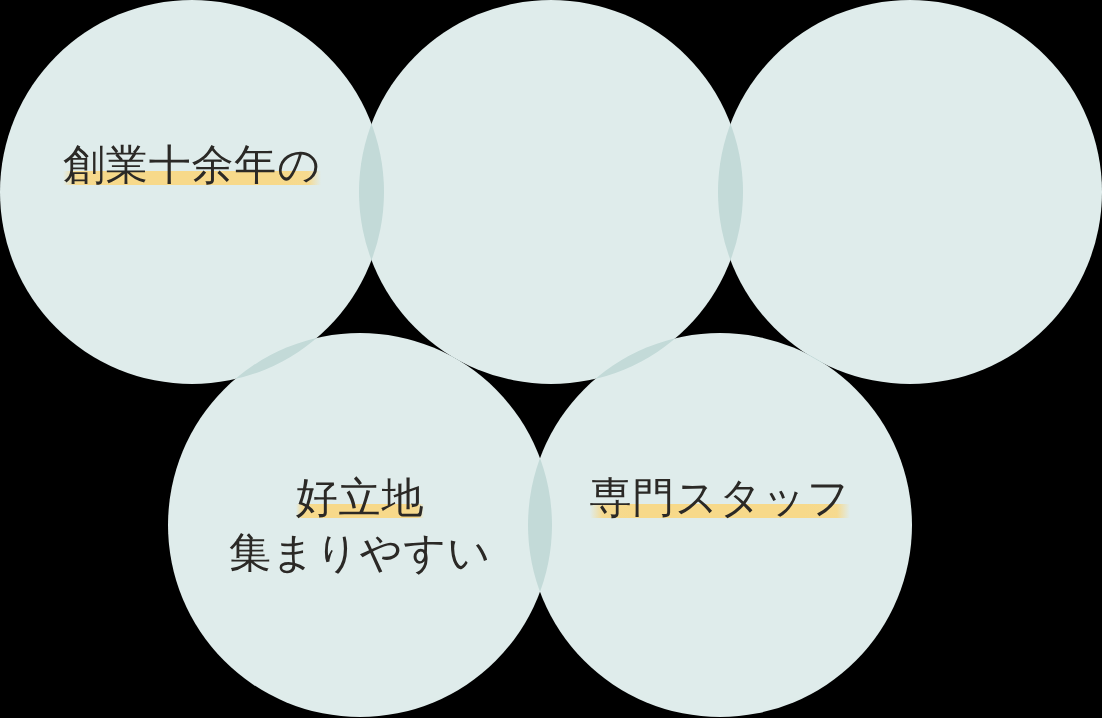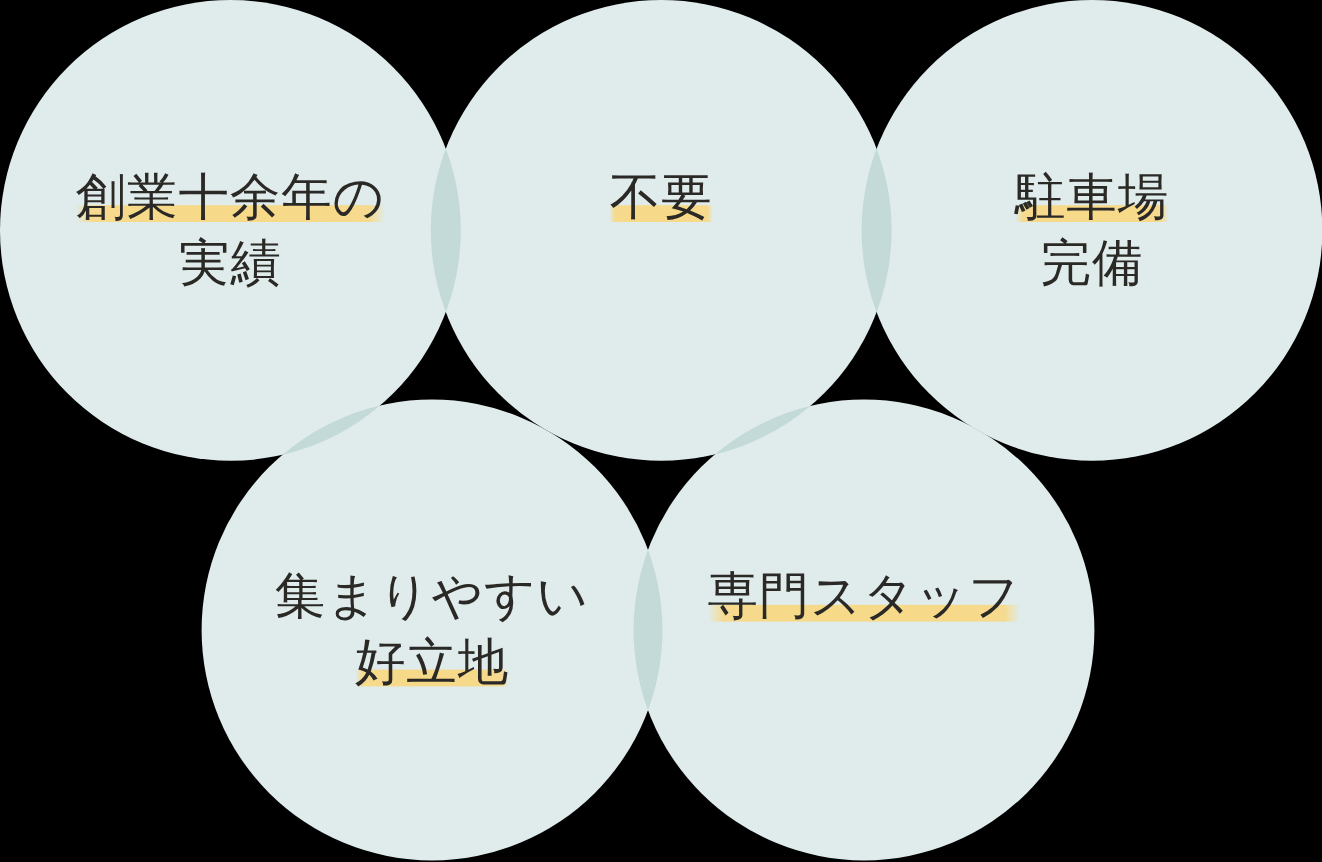--- a/index.html
+++ b/index.html
@@ -65,34 +65,28 @@
   <div class="circle-layer">
     <div class="circle" style="left: 0px; top: 0px; width: 384px; height: 384px; background: rgb(223, 236, 235);"></div>
     <div class="circle" style="left: 359px; top: 0px; width: 384px; height: 384px; background: rgb(223, 236, 235);"></div>
     <div class="circle" style="left: 718px; top: 0px; width: 384px; height: 384px; background: rgb(223, 236, 235);"></div>
     <div class="circle" style="left: 168px; top: 333px; width: 384px; height: 384px; background: rgb(223, 236, 235);"></div>
     <div class="circle" style="left: 528px; top: 333px; width: 384px; height: 384px; background: rgb(223, 236, 235);"></div>
   </div>
 
   <div class="label" style="left: 0px; top: 138px; color: rgb(43, 41, 38);">
     <span class="line"><span class="hl">創業十余年の</span></span>
-    <span class="line">実績</span>
   </div>
 
   <div class="label" style="left: 359px; top: 138px; color: rgb(43, 41, 38);">
-    <span class="line"><span class="hl">不要</span></span>
   </div>
 
-  <div class="label" style="left: 718px; top: 138px; color: rgb(43, 41, 38);">
-    <span class="line"><span class="hl">駐車場</span></span>
-    <span class="line">完備</span>
-  </div>
 
   <div class="label" style="left: 168px; top: 471px; color: rgb(43, 41, 38);">
+    <span class="line"><span class="hl">好立地</span></span>
     <span class="line">集まりやすい</span>
-    <span class="line"><span class="hl">好立地</span></span>
   </div>
 
   <div class="label" style="left: 528px; top: 471px; color: rgb(43, 41, 38);">
     <span class="line"><span class="hl">専門スタッフ</span></span>
   </div>
 
 </div>
 
 </body></html>

